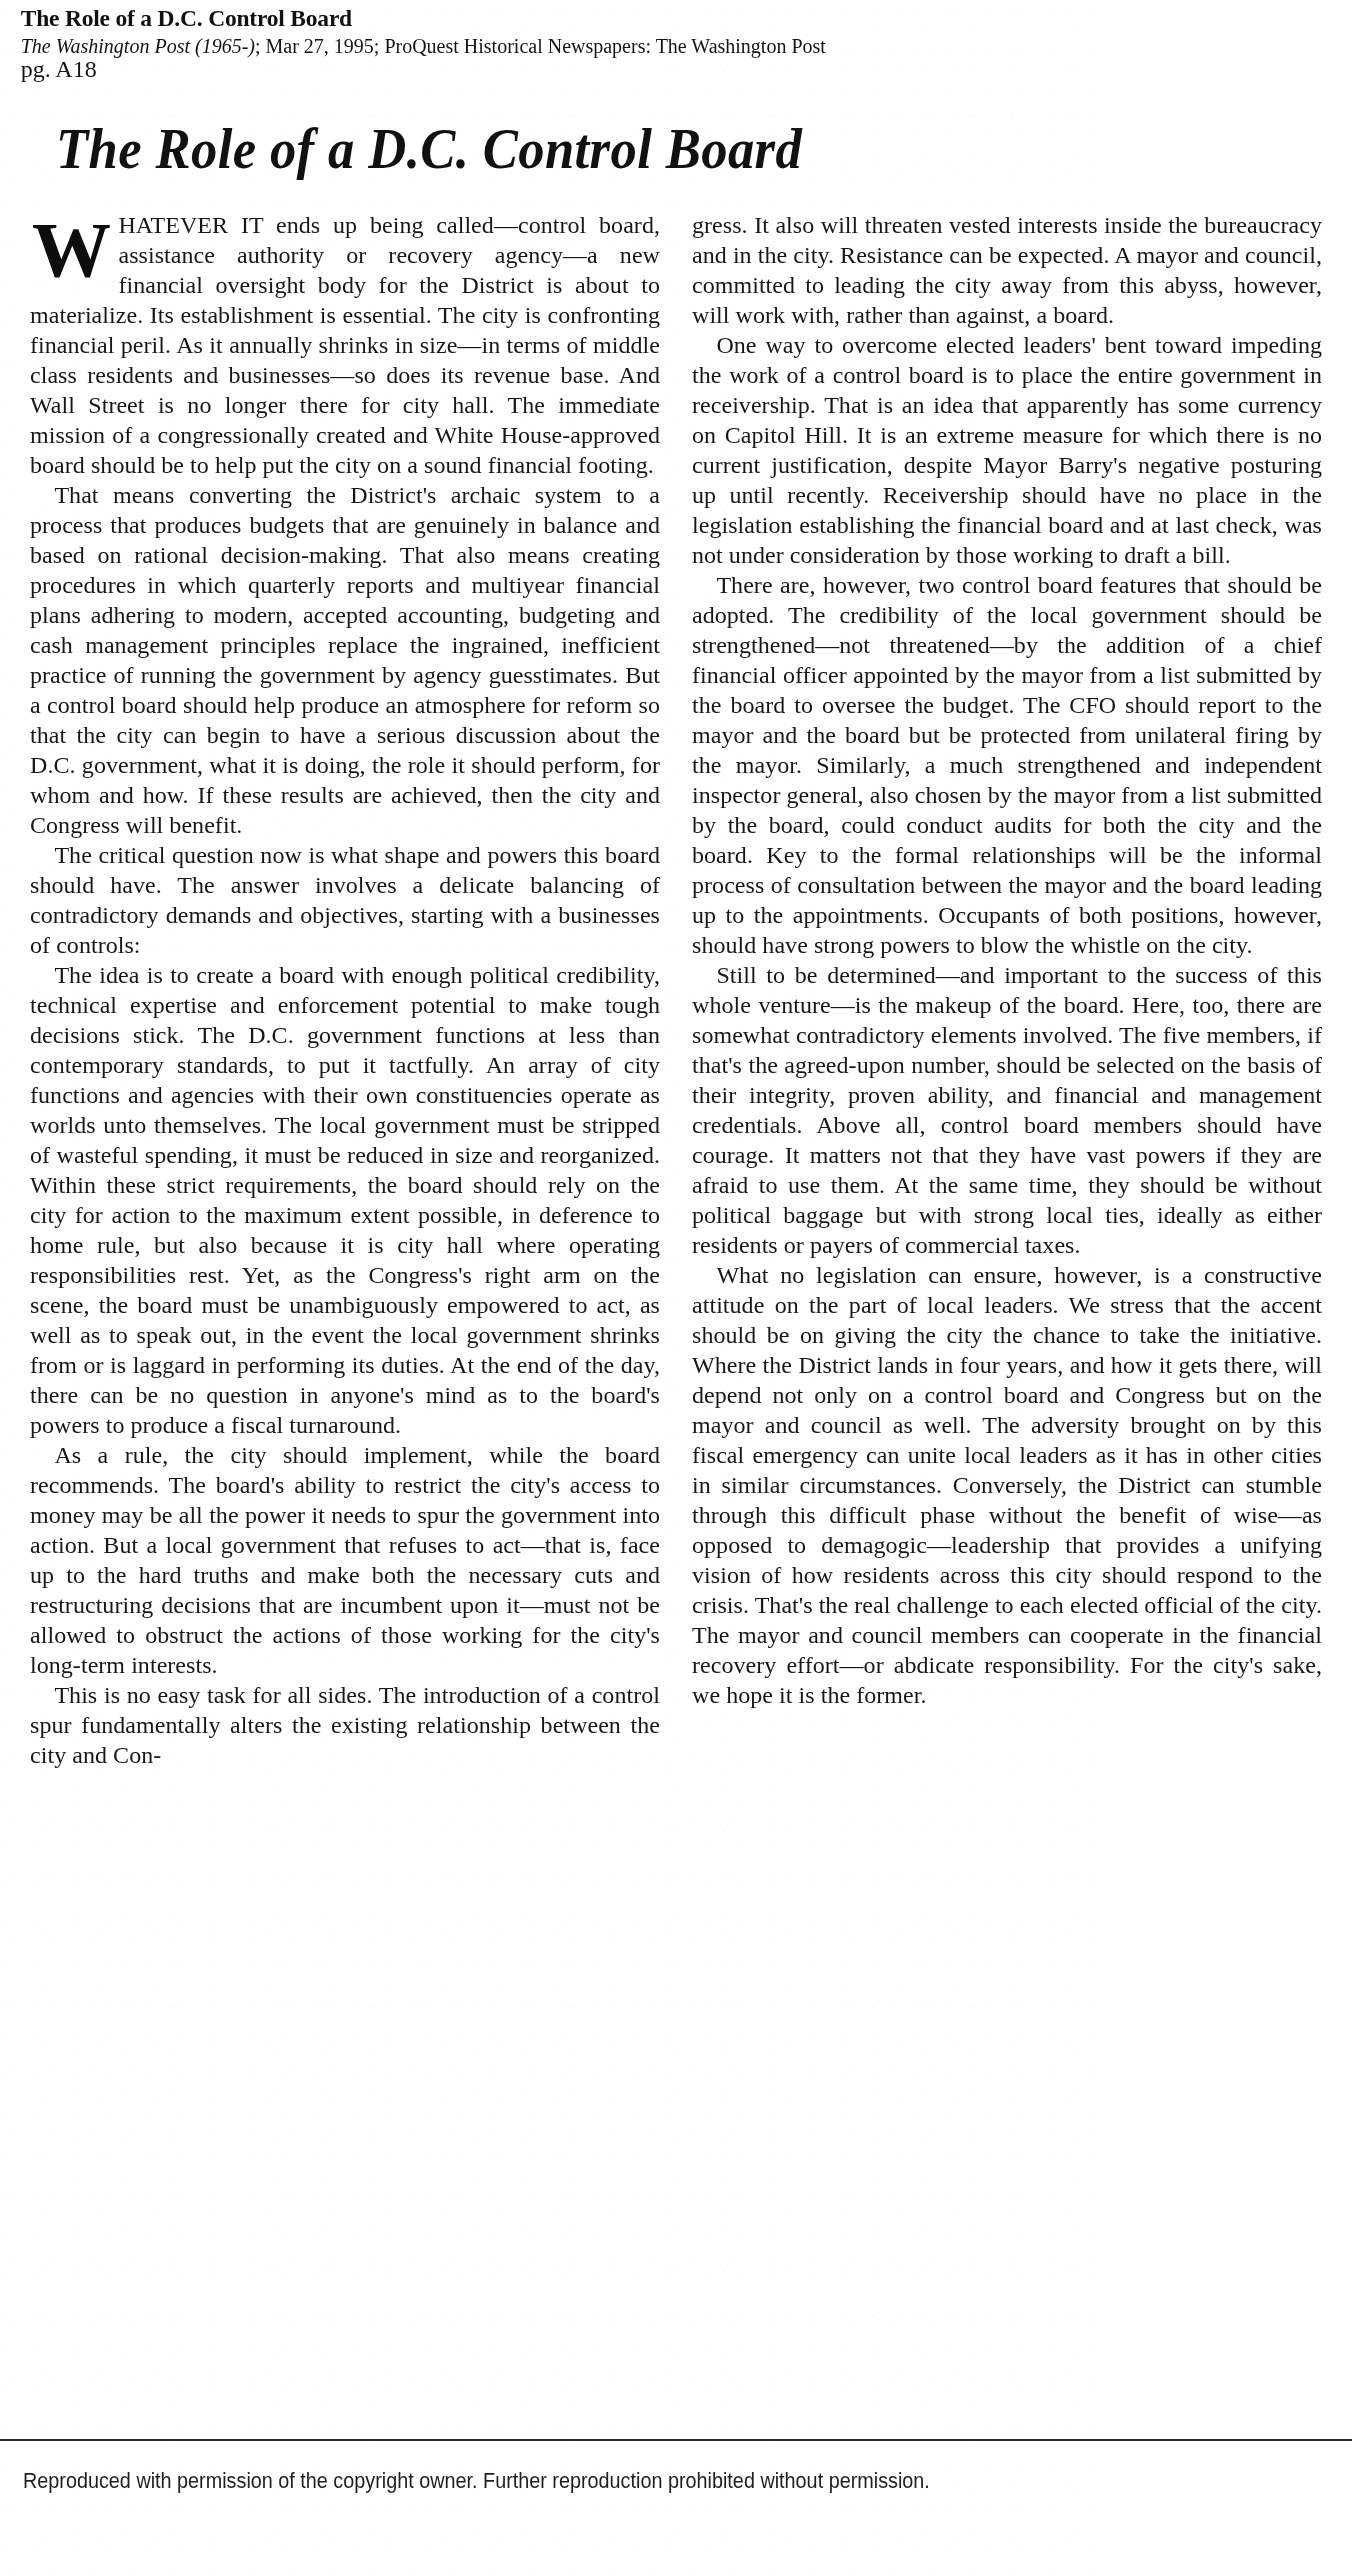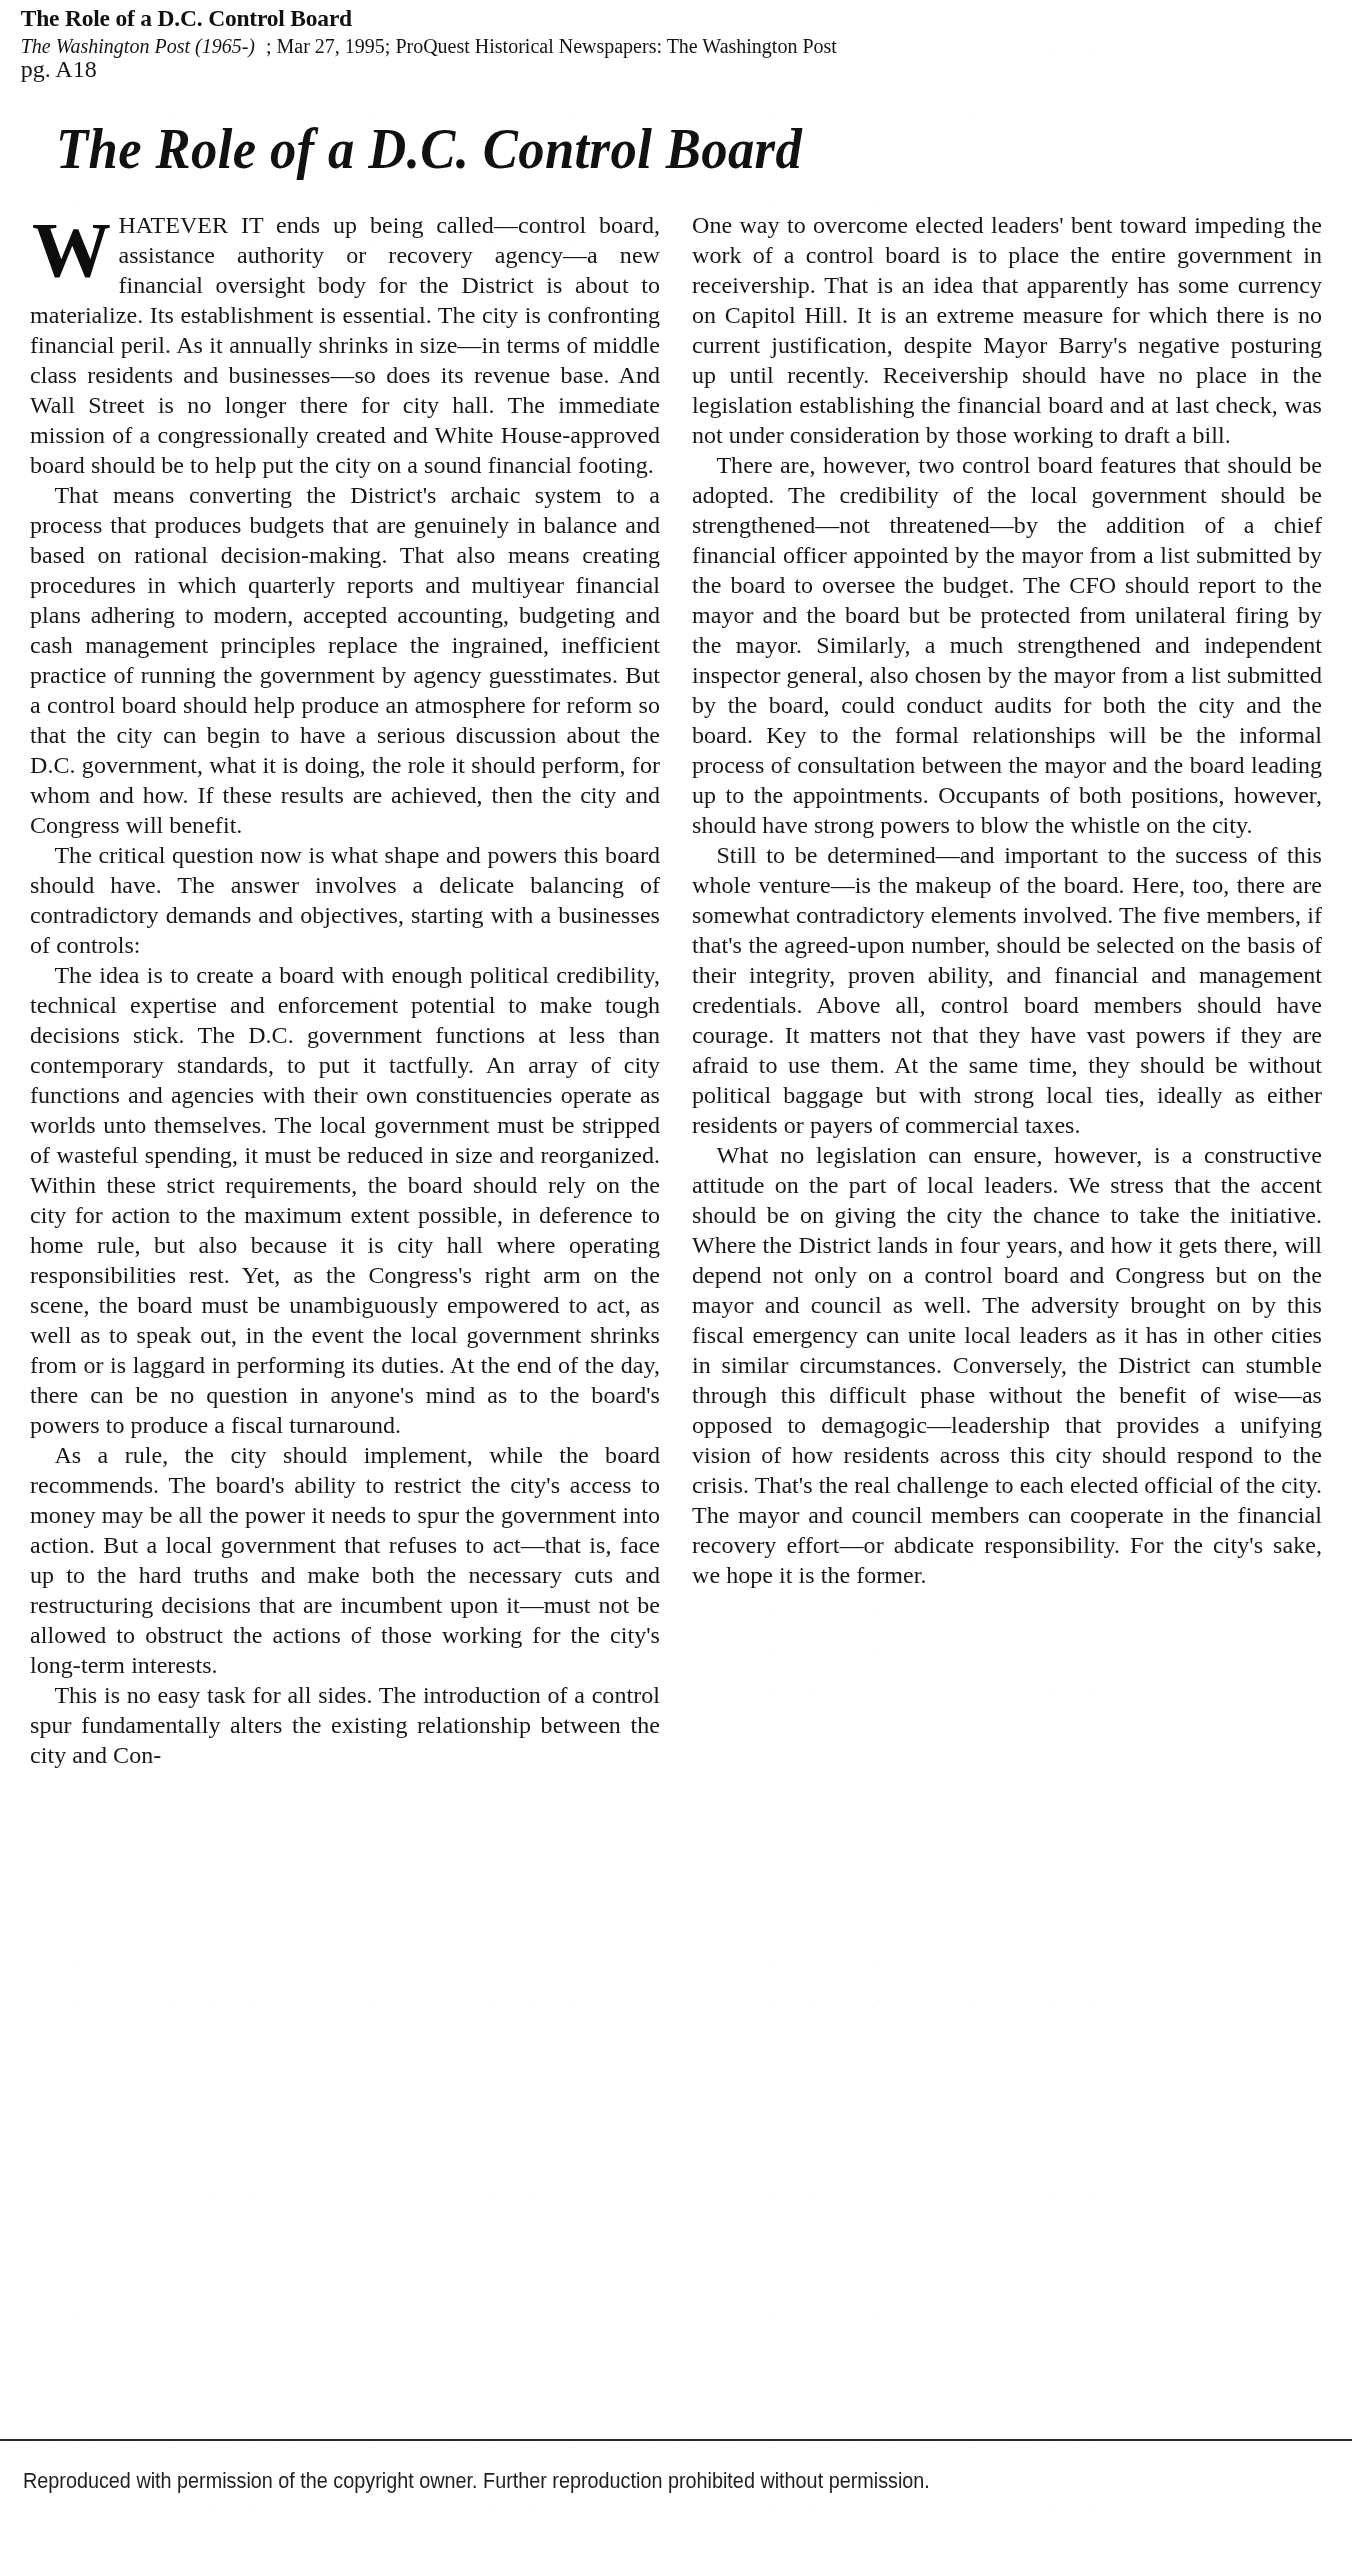--- a/index.html
+++ b/index.html
@@ -44,21 +44,20 @@
     font-family: "Liberation Serif", "DejaVu Serif", serif;
     font-style: italic;
     font-size: 20px;
     line-height: 24.4px;
     color: #141414;
     white-space: nowrap;
     margin-top: 1.9px;
   }
   .pq-citation .upright {
     font-style: normal;
-    padding-left: 11px;
   }
   .pq-page {
     font-family: "Liberation Serif", "DejaVu Serif", serif;
     font-size: 24px;
     line-height: 23.5px;
     color: #141414;
     margin-top: 0px;
   }
 
   
@@ -178,20 +177,21 @@
     <div class="col">
       <p class="lead"><span class="dropcap">W</span><span>HATEVER IT ends up being called—control board, assistance authority or recovery agency—a new financial oversight body for the District is about to materialize. Its establishment is essential. The city is confronting financial peril. As it annually shrinks in size—in terms of middle class residents and businesses—so does its revenue base. And Wall Street is no longer there for city hall. The immediate mission of a congressionally created and White House-approved board should be to help put the city on a sound financial footing.</span></p>
       <p>That means converting the District's archaic system to a process that produces budgets that are genuinely in balance and based on rational decision-making. That also means creating procedures in which quarterly reports and multiyear financial plans adhering to modern, accepted accounting, budgeting and cash management principles replace the ingrained, inefficient practice of running the government by agency guesstimates. But a control board should help produce an atmosphere for reform so that the city can begin to have a serious discussion about the D.C. government, what it is doing, the role it should perform, for whom and how. If these results are achieved, then the city and Congress will benefit.</p>
       <p>The critical question now is what shape and powers this board should have. The answer involves a delicate balancing of contradictory demands and objectives, starting with a businesses of controls:</p>
       <p>The idea is to create a board with enough political credibility, technical expertise and enforcement potential to make tough decisions stick. The D.C. government functions at less than contemporary standards, to put it tactfully. An array of city functions and agencies with their own constituencies operate as worlds unto themselves. The local government must be stripped of wasteful spending, it must be reduced in size and reorganized. Within these strict requirements, the board should rely on the city for action to the maximum extent possible, in deference to home rule, but also because it is city hall where operating responsibilities rest. Yet, as the Congress's right arm on the scene, the board must be unambiguously empowered to act, as well as to speak out, in the event the local government shrinks from or is laggard in performing its duties. At the end of the day, there can be no question in anyone's mind as to the board's powers to produce a fiscal turnaround.</p>
       <p>As a rule, the city should implement, while the board recommends. The board's ability to restrict the city's access to money may be all the power it needs to spur the government into action. But a local government that refuses to act—that is, face up to the hard truths and make both the necessary cuts and restructuring decisions that are incumbent upon it—must not be allowed to obstruct the actions of those working for the city's long-term interests.</p>
       <p>This is no easy task for all sides. The introduction of a control spur fundamentally alters the existing relationship between the city and Con-</p>
     </div>
 
     <div class="col">
+      <p class="lead">gress. It also will threaten vested interests inside the bureaucracy and in the city. Resistance can be expected. A mayor and council, committed to leading the city away from this abyss, however, will work with, rather than against, a board.</p>
       <p>One way to overcome elected leaders' bent toward impeding the work of a control board is to place the entire government in receivership. That is an idea that apparently has some currency on Capitol Hill. It is an extreme measure for which there is no current justification, despite Mayor Barry's negative posturing up until recently. Receivership should have no place in the legislation establishing the financial board and at last check, was not under consideration by those working to draft a bill.</p>
       <p>There are, however, two control board features that should be adopted. The credibility of the local government should be strengthened—not threatened—by the addition of a chief financial officer appointed by the mayor from a list submitted by the board to oversee the budget. The CFO should report to the mayor and the board but be protected from unilateral firing by the mayor. Similarly, a much strengthened and independent inspector general, also chosen by the mayor from a list submitted by the board, could conduct audits for both the city and the board. Key to the formal relationships will be the informal process of consultation between the mayor and the board leading up to the appointments. Occupants of both positions, however, should have strong powers to blow the whistle on the city.</p>
       <p>Still to be determined—and important to the success of this whole venture—is the makeup of the board. Here, too, there are somewhat contradictory elements involved. The five members, if that's the agreed-upon number, should be selected on the basis of their integrity, proven ability, and financial and management credentials. Above all, control board members should have courage. It matters not that they have vast powers if they are afraid to use them. At the same time, they should be without political baggage but with strong local ties, ideally as either residents or payers of commercial taxes.</p>
       <p>What no legislation can ensure, however, is a constructive attitude on the part of local leaders. We stress that the accent should be on giving the city the chance to take the initiative. Where the District lands in four years, and how it gets there, will depend not only on a control board and Congress but on the mayor and council as well. The adversity brought on by this fiscal emergency can unite local leaders as it has in other cities in similar circumstances. Conversely, the District can stumble through this difficult phase without the benefit of wise—as opposed to demagogic—leadership that provides a unifying vision of how residents across this city should respond to the crisis. That's the real challenge to each elected official of the city. The mayor and council members can cooperate in the financial recovery effort—or abdicate responsibility. For the city's sake, we hope it is the former.</p>
     </div>
 
   </div>
 
   <div class="footer-rule"></div>
   <div class="footer-text">Reproduced with permission of the copyright owner.  Further reproduction prohibited without permission.</div>

